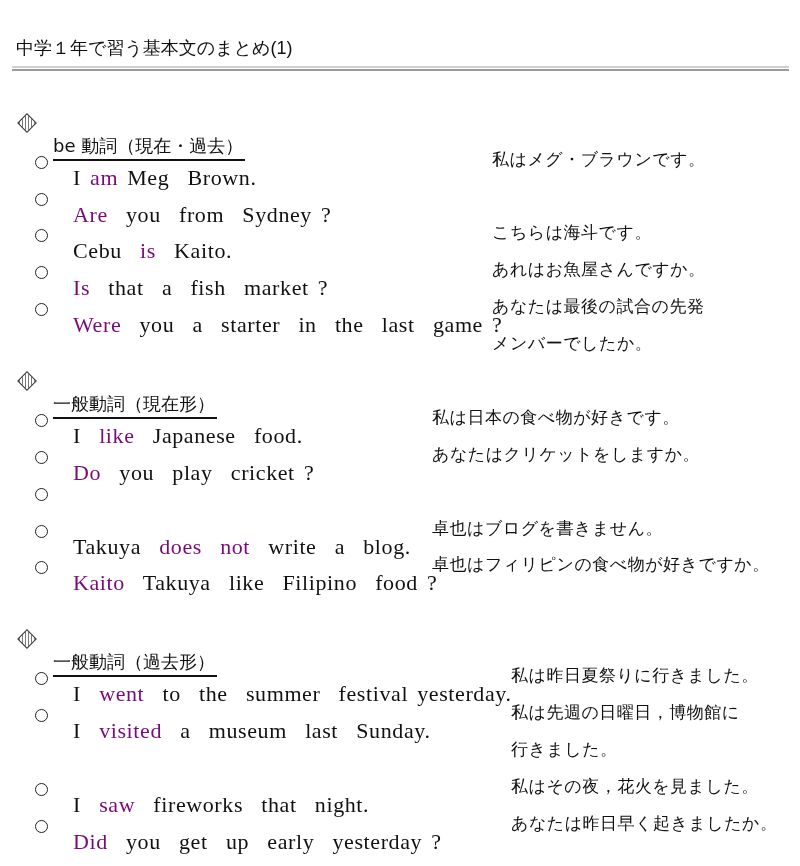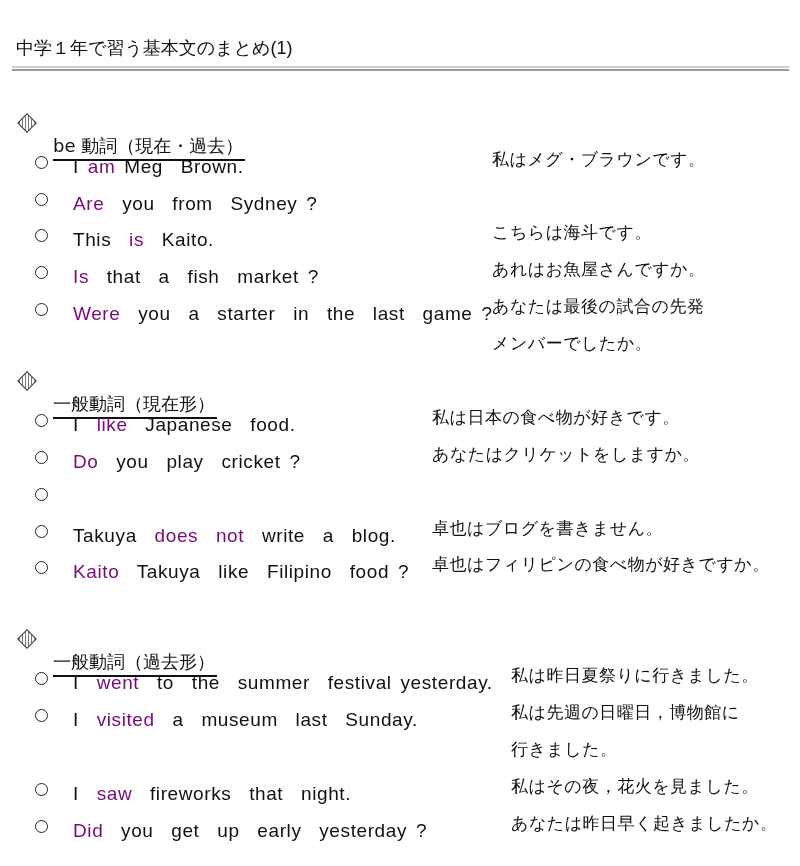--- a/index.html
+++ b/index.html
@@ -24,22 +24,22 @@
     .heading .htext {
       position: absolute; left: 37px; top: 0; white-space: nowrap;
       border-bottom: 2.5px solid #111; padding-bottom: 1px; padding-right: 2px; margin-top: 24px;
     }
     .row { position: absolute; left: 0; height: 30px; width: 800px; }
     .row .circle {
       position: absolute; left: 35px; top: 8px; width: 11px; height: 11px;
       border: 1.6px solid #222; border-radius: 50%;
     }
     .row .en {
-      position: absolute; left: 73px; top: 8px; white-space: pre;
-      font-family: Liberation Sans, sans-serif; font-size: 19px; letter-spacing: 0.6px; word-spacing: 3px;
+      position: absolute; left: 73px; top: 17px; white-space: pre;
+      font-family: Liberation Serif, serif; font-size: 22px; letter-spacing: 0.6px; word-spacing: 3px;
     }
     .row .en .hl { color: #7a0a7a; }
     .row .ja {
       position: absolute; top: 0; white-space: nowrap;
       font-family: Liberation Serif, serif; font-size: 17px; letter-spacing: 0.5px;
     }
     .cont {
       position: absolute; white-space: nowrap;
       font-family: "DejaVu Sans", sans-serif; font-size: 17px; letter-spacing: 0.5px;
     }
@@ -59,21 +59,21 @@
   <span class="circle"></span>
   <span class="en"><span>I </span><span class="hl">am</span><span> Meg  Brown.</span></span>
   <span class="ja" style="left:492px">私はメグ・ブラウンです。</span>
 </div>
 <div class="row" style="top:185px">
   <span class="circle"></span>
   <span class="en"><span></span><span class="hl">Are</span><span>  you  from  Sydney ?</span></span>
 </div>
 <div class="row" style="top:221px">
   <span class="circle"></span>
-  <span class="en"><span>This  </span><span class="hl">is</span><span>  Kaito.</span></span>
+  <span class="en"><span>Cebu  </span><span class="hl">is</span><span>  Kaito.</span></span>
   <span class="ja" style="left:492px">こちらは海斗です。</span>
 </div>
 <div class="row" style="top:258px">
   <span class="circle"></span>
   <span class="en"><span></span><span class="hl">Is</span><span>  that  a  fish  market ?</span></span>
   <span class="ja" style="left:492px">あれはお魚屋さんですか。</span>
 </div>
 <div class="row" style="top:295px">
   <span class="circle"></span>
   <span class="en"><span></span><span class="hl">Were</span><span>  you  a  starter  in  the  last  game ?</span></span>

